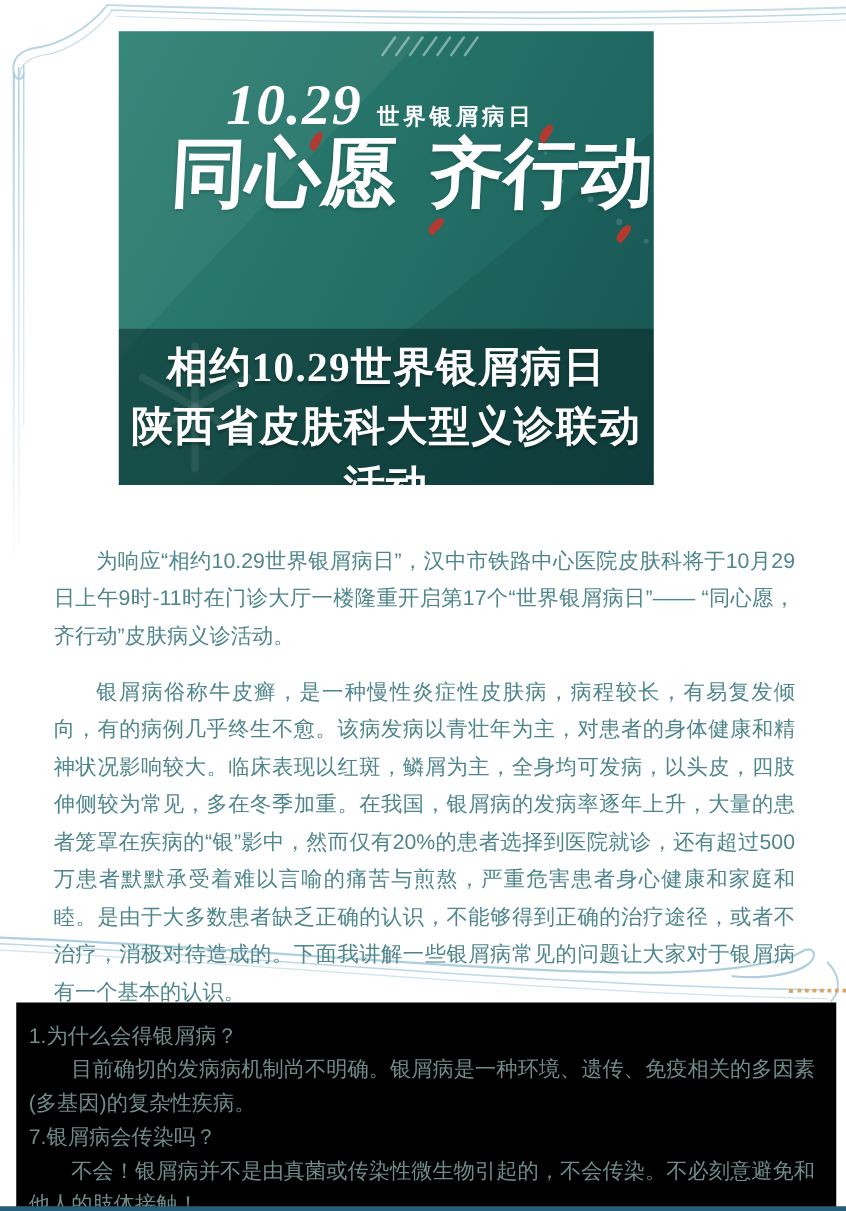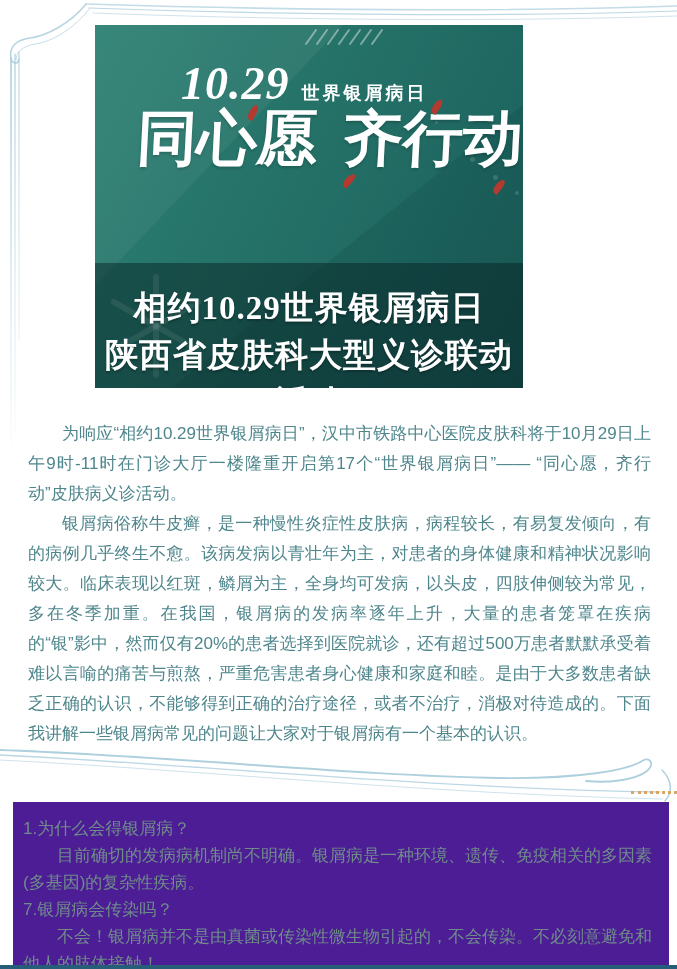--- a/index.html
+++ b/index.html
@@ -24,38 +24,38 @@
   .date-label{font-family:"Liberation Serif","DejaVu Serif",serif;font-weight:700;font-size:18px;line-height:1;margin-left:12px;margin-bottom:5px;letter-spacing:3px;text-align:center;}
   .slogan{
     position:absolute;left:42px;top:78px;width:440px;color:#fff;white-space:nowrap;
     font-family:"Liberation Serif","DejaVu Serif",serif;font-weight:700;font-size:60px;line-height:1.2;
     transform:skewX(-3deg);text-shadow:0 2px 3px rgba(0,0,0,0.18);
   }
   .slogan .gap{display:inline-block;width:26px;}
   .accent{position:absolute;width:16px;height:7px;border-radius:50% 50% 50% 0;background:#b23a31;}
   .band{position:absolute;left:0;top:238px;width:100%;height:125px;background:rgba(6,31,34,0.47);}
   .band-text{
-    position:relative;text-align:center;padding-top:22px;color:#fff;
+    position:relative;text-align:center;padding-top:9px;color:#fff;
     font-family:"Liberation Serif","DejaVu Serif",serif;font-weight:700;font-size:33px;line-height:47px;letter-spacing:1px;
     text-shadow:0 2px 2px rgba(0,0,0,0.25);
   }
   svg.snowflake{position:absolute;left:6px;top:8px;}
 
   
   .article{
     position:absolute;left:28px;width:623px;top:419px;
     color:#4e868c;font-size:17px;line-height:30px;text-align:justify;
   }
-  .article p{margin:0;text-indent:2em;}
+  .article p{margin:15px;text-indent:2em;}
 
   
   .dotted{position:absolute;top:791px;right:0;width:46px;height:0;border-top:3px dotted #d9a763;}
   .qa{
     position:absolute;left:13px;width:656px;top:802px;bottom:0;box-sizing:border-box;
-    background:#4c1d95;padding:13px 14px 0 10px;overflow:hidden;
+    background:#000000;padding:13px 14px 0 10px;overflow:hidden;
     color:#6f8c8a;font-size:17px;line-height:27px;
   }
   .qa p{margin:0;}
   .qa .a{text-indent:2em;}
   .bottom-bar{position:absolute;left:0;right:0;bottom:0;height:4px;background:#265d78;}
 </style>
 </head>
 <body>
 
 <div class="page">

